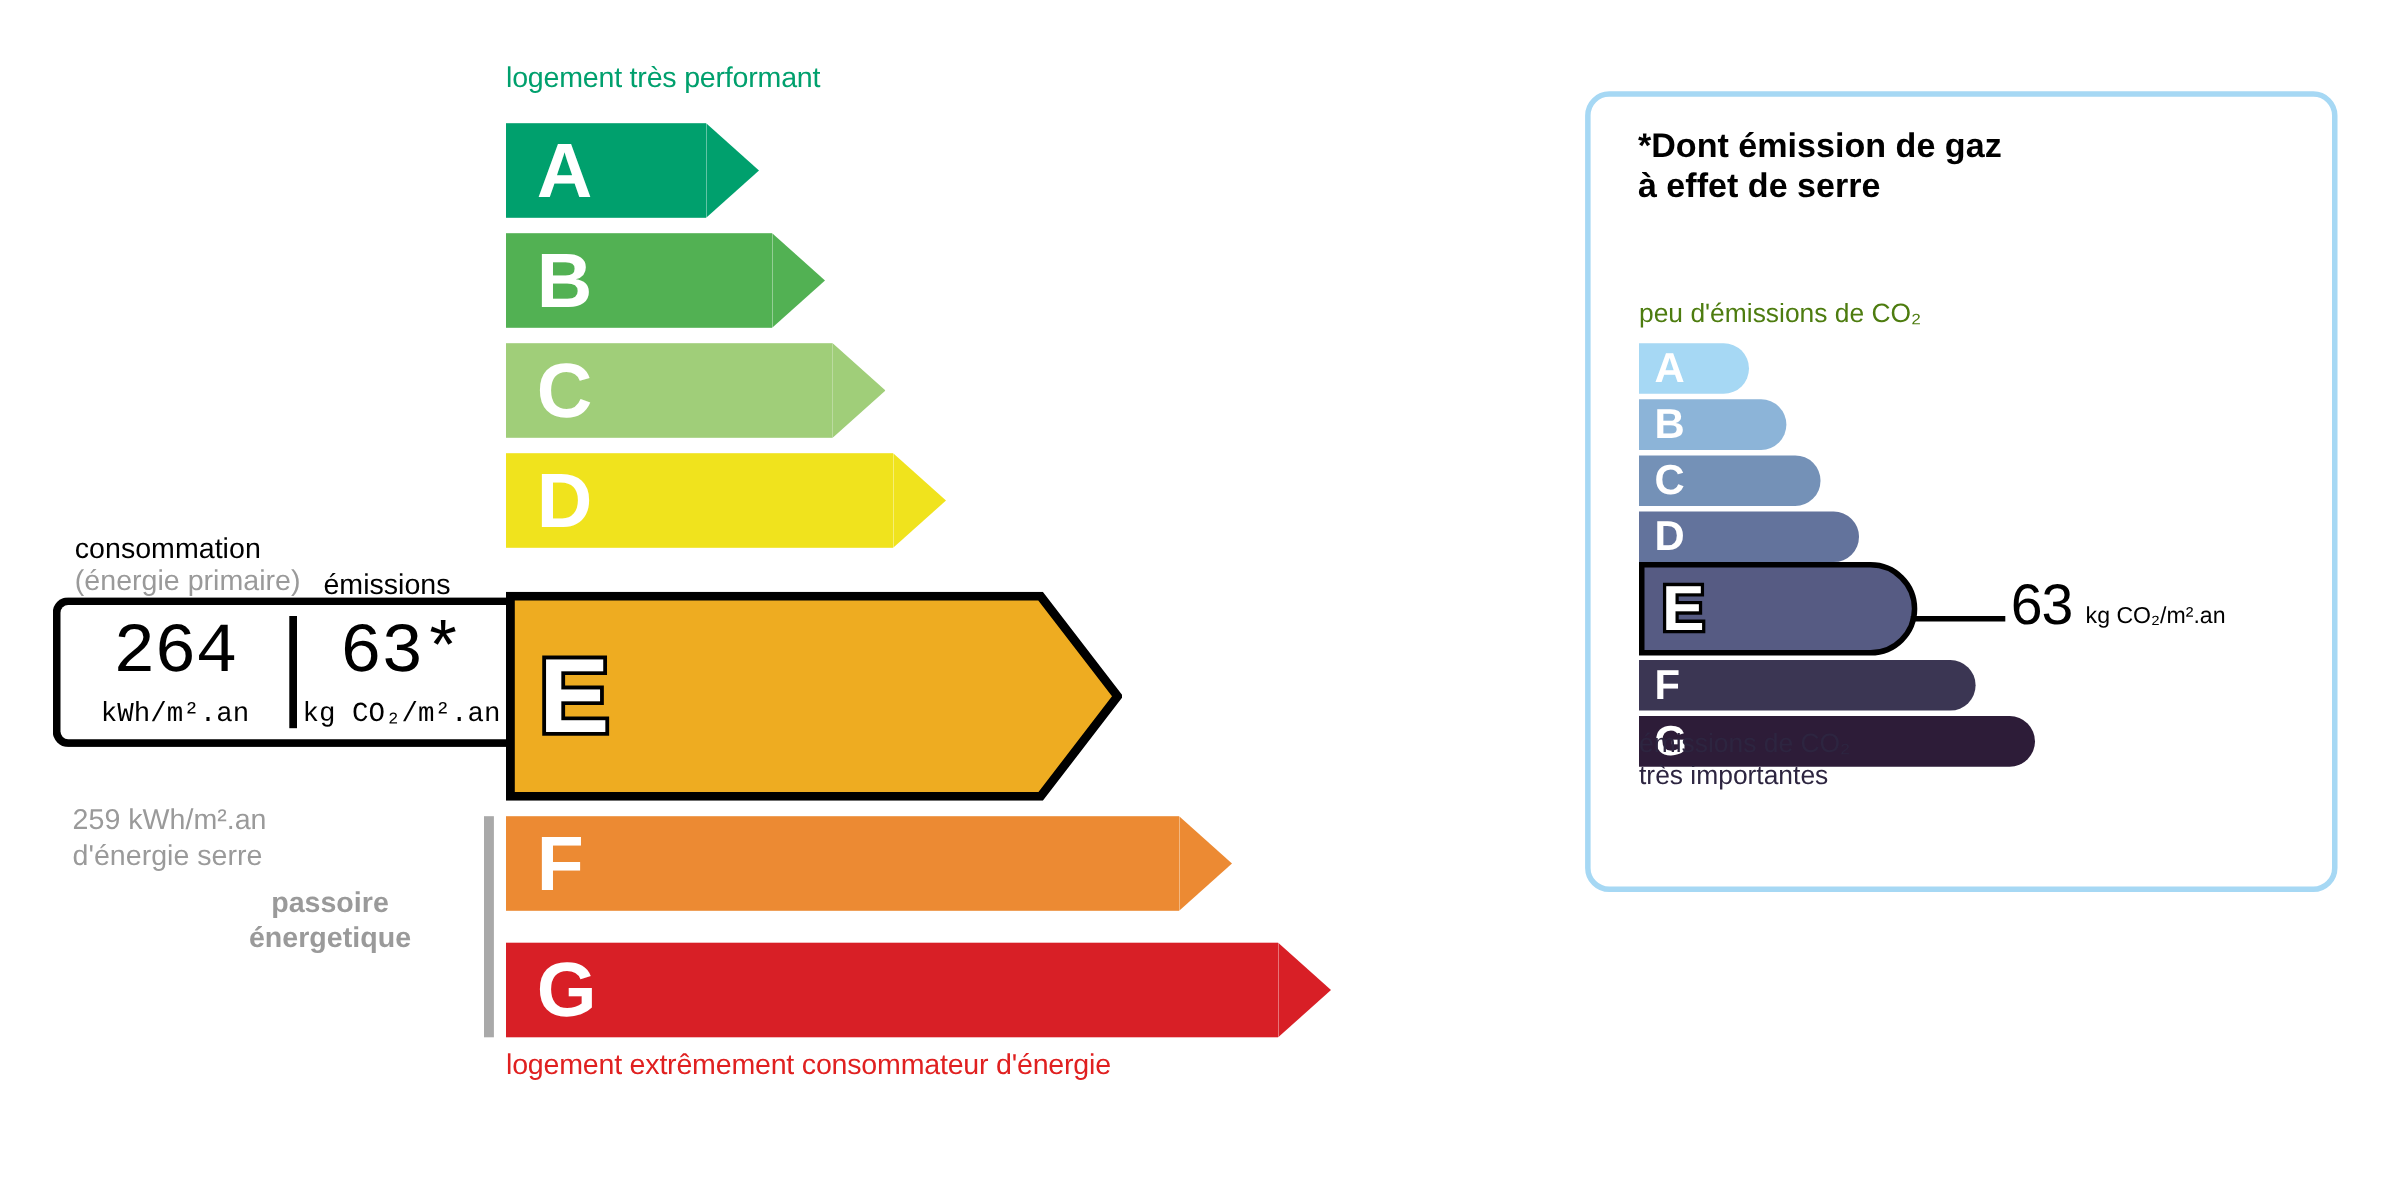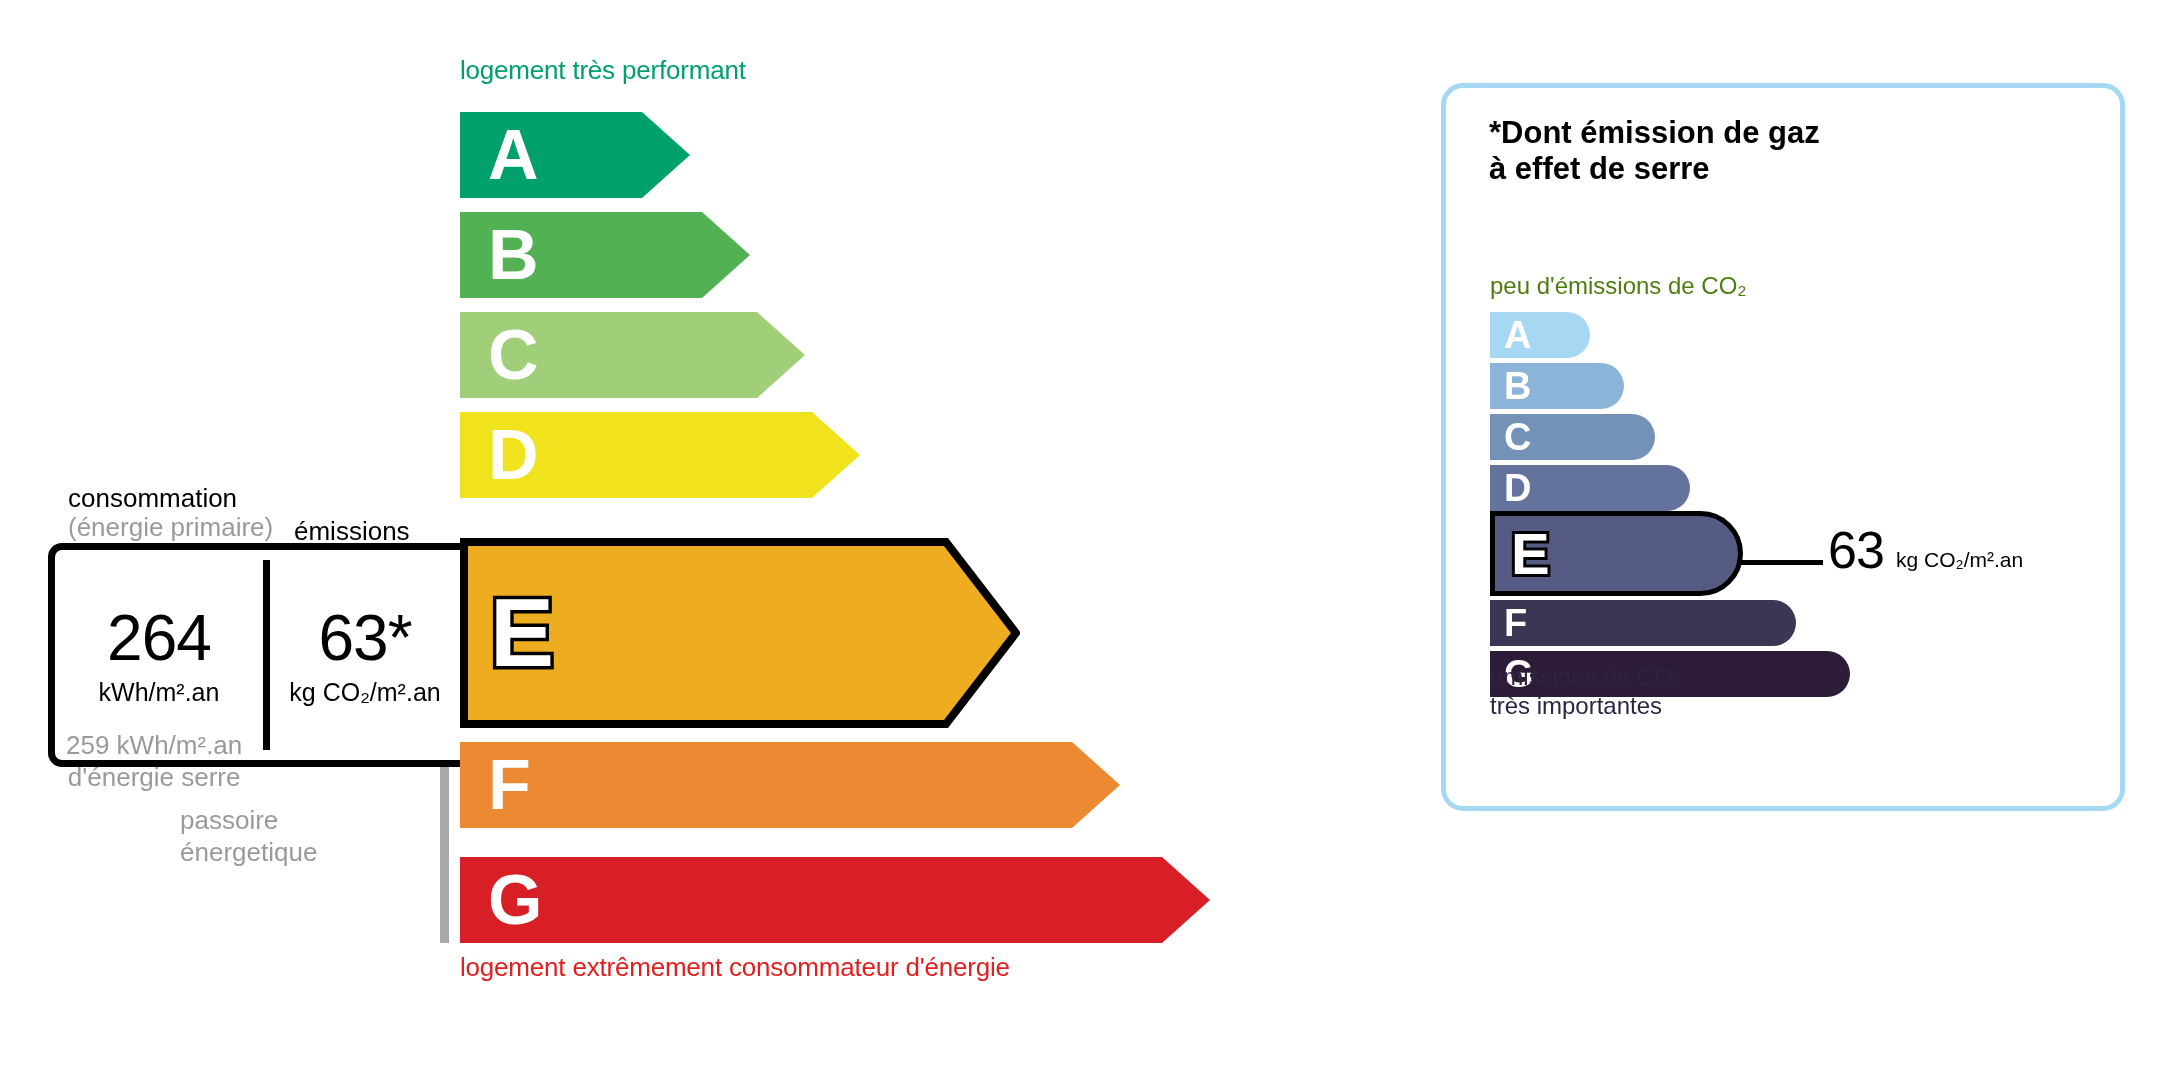--- a/index.html
+++ b/index.html
@@ -104,26 +104,27 @@
     height: 201px;
     background: #a9a9a9;
   }
 
   
   #value-box {
     position: absolute;
     left: 48px;
     top: 543px;
     width: 412px;
-    height: 224px;
+    height: 136px;
     border: 7px solid #000000;
     border-right: none;
     border-radius: 14px 0 0 14px;
     background: #ffffff;
     box-sizing: border-box;
+    font-family: Liberation Mono, monospace;
   }
   #value-box .divider {
     position: absolute;
     left: 208px;
     top: 10px;
     bottom: 10px;
     width: 7px;
     background: #000000;
   }
   .vb-cell {
@@ -170,32 +171,32 @@
     color: #000000;
   }
   #final-energy {
     position: absolute;
     left: 66px;
     top: 730px;
     font-size: 26px;
     line-height: 1.22;
     color: #9a9a9a;
     white-space: nowrap;
-    text-align: center;
   }
   #passoire-label {
     position: absolute;
     left: 180px;
     top: 805px;
     width: 240px;
-    text-align: left;
+    text-align: center;
     font-size: 26px;
     line-height: 1.22;
     color: #9a9a9a;
     white-space: nowrap;
+    font-weight: bold;
   }
 
   
   #co2-panel {
     position: absolute;
     left: 1441px;
     top: 83px;
     width: 684px;
     height: 728px;
     border: 5px solid #a6d8f4;

